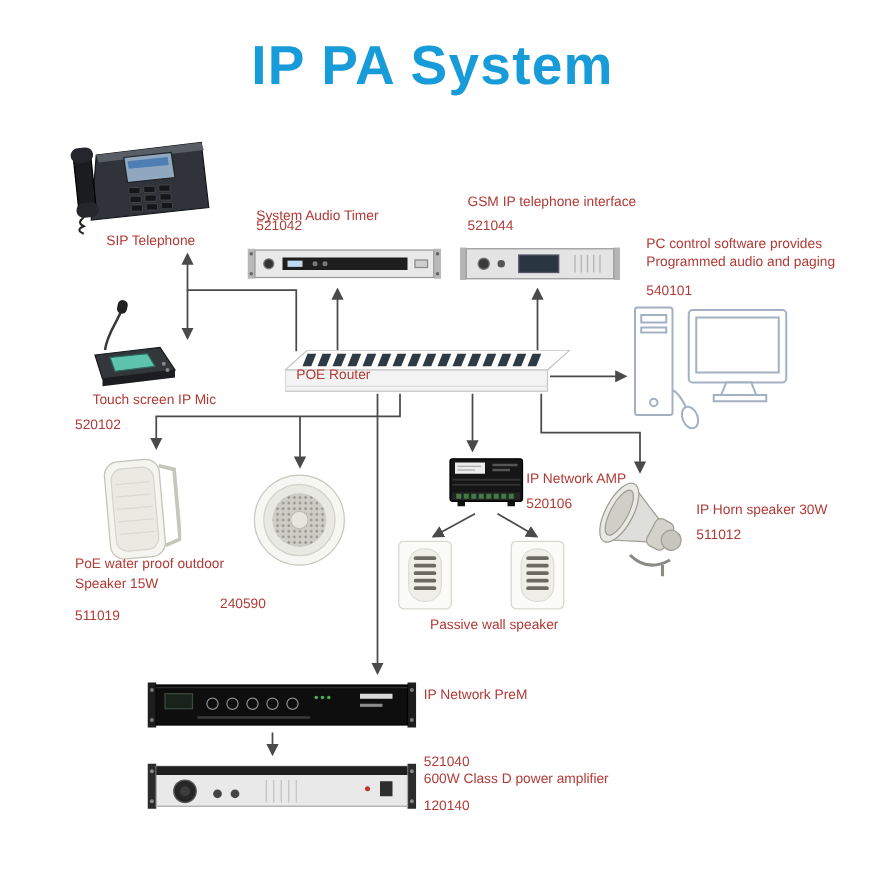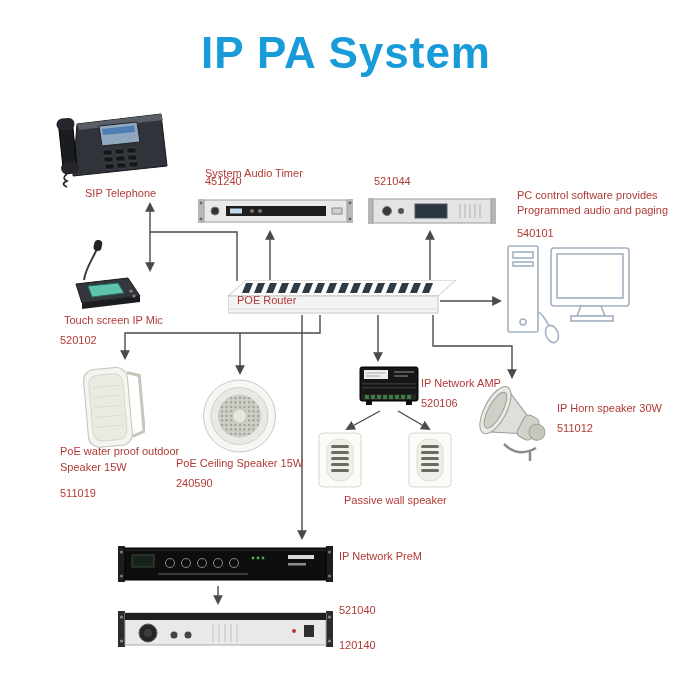--- a/index.html
+++ b/index.html
@@ -317,45 +317,46 @@
           <line x1="119" y1="16" x2="119" y2="34"></line>
         </g>
       <rect x="186" y="17" width="10" height="12" fill="#2e2e2e"></rect>
       <circle cx="176" cy="23" r="2" fill="#bb3333"></circle>
     </svg>
   </div>
 
   <div class="lbl" style="left:85px;top:186px">SIP Telephone</div>
 
   <div class="lbl" style="left:205px;top:166px">System Audio Timer</div>
-  <div class="lbl" style="left:205px;top:174px">451240</div>
-
+  <div class="lbl" style="left:205px;top:174px">521042</div>
+
+  <div class="lbl" style="left:374px;top:155px">GSM IP telephone interface</div>
   <div class="lbl" style="left:374px;top:174px">521044</div>
 
   <div class="lbl" style="left:517px;top:203px">Programmed audio and paging</div>
   <div class="lbl" style="left:517px;top:188px">PC control software provides</div>
   <div class="lbl" style="left:517px;top:226px">540101</div>
 
-  <div class="lbl" style="left:64px;top:313px">Touch screen IP Mic</div>
+  <div class="lbl" style="left:74px;top:313px">Touch screen IP Mic</div>
   <div class="lbl" style="left:60px;top:333px">520102</div>
 
   <div class="lbl" style="left:237px;top:293px">POE Router</div>
 
   <div class="lbl wrap" style="left:60px;top:444px;width:130px">PoE water proof outdoor Speaker 15W</div>
   <div class="lbl" style="left:60px;top:486px">511019</div>
 
-  <div class="lbl" style="left:176px;top:456px">PoE Ceiling Speaker 15W</div>
   <div class="lbl" style="left:176px;top:476px">240590</div>
 
   <div class="lbl" style="left:421px;top:376px">IP Network AMP</div>
   <div class="lbl" style="left:421px;top:396px">520106</div>
 
   <div class="lbl" style="left:344px;top:493px">Passive wall speaker</div>
 
   <div class="lbl" style="left:557px;top:401px">IP Horn speaker 30W</div>
   <div class="lbl" style="left:557px;top:421px">511012</div>
 
   <div class="lbl" style="left:339px;top:549px">IP Network PreM</div>
   <div class="lbl" style="left:339px;top:603px">521040</div>
 
+  <div class="lbl" style="left:339px;top:616px">600W Class D power amplifier</div>
   <div class="lbl" style="left:339px;top:638px">120140</div>
 
 </div>
 
 </body></html>

